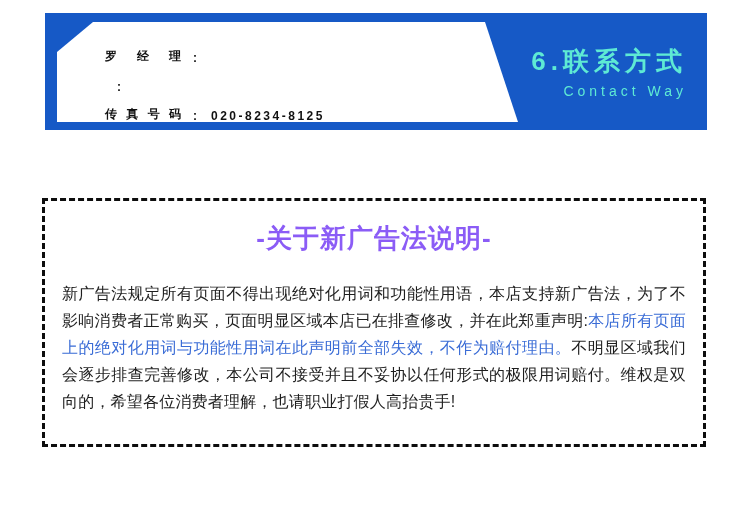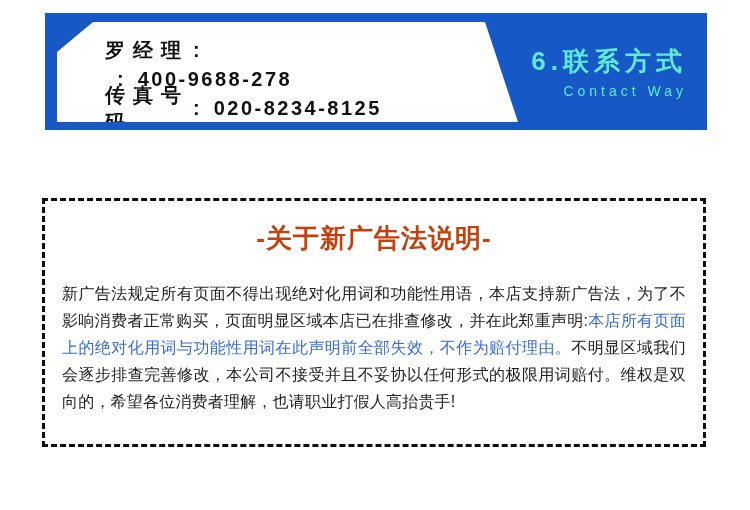--- a/index.html
+++ b/index.html
@@ -11,63 +11,62 @@
   .banner{
     position:absolute;left:45px;top:13px;width:662px;height:117px;
     background:#1659C6;
   }
   .contact-card{
     position:absolute;left:12px;top:9px;width:461px;height:100px;background:#ffffff;
     clip-path:polygon(36px 0,428px 0,461px 100px,0 100px,0 30px);
   }
   .contact-lines{padding:14px 0 0 48px;}
   .cline{
-    display:flex;align-items:center;height:29px;
-    color:#111111;font-weight:bold;font-size:20px;
+    display:flex;align-items:flex-end;height:29px;
+    color:#111111;font-weight:bold;font-size:12px;
   }
   .clabel{
     display:inline-block;width:76px;text-align:justify;text-align-last:justify;
   }
   .ccolon{display:inline-block;margin:0 14px 0 12px;}
   .cvalue{letter-spacing:2.5px;white-space:nowrap;}
   .sec{
     position:absolute;right:20px;top:50%;transform:translateY(-50%);
     text-align:right;color:#5eead4;
   }
   .sec-cn{font-size:26px;font-weight:bold;letter-spacing:5px;line-height:30px;white-space:nowrap;}
   .sec-en{font-size:14px;font-weight:normal;letter-spacing:4px;margin-top:7px;white-space:nowrap;}
   
   .notice{
     position:absolute;left:42px;top:198px;width:658px;height:243px;
     border:3px dashed #0d0d0d;background:#ffffff;
   }
   .ntitle{
     margin-top:20px;text-align:center;
-    color:#c2410c;font-size:26px;font-weight:bold;letter-spacing:1px;
+    color:#8b5cf6;font-size:26px;font-weight:bold;letter-spacing:1px;
   }
   .nbody{
     width:624px;margin:24px auto 0;
     font-size:16px;line-height:27px;color:#1e1e1e;
     text-align:justify;letter-spacing:0.2px;
   }
   .hl{color:#3A6CD6;}
 </style>
 </head>
 <body>
 
 <div class="banner">
   <div class="contact-card">
     <div class="contact-lines">
       <div class="cline">
         <span class="clabel">罗经理</span>
         <span class="ccolon">:</span>
       </div>
       <div class="cline">
         <span class="ccolon">:</span>
-        <span class="cvalue">400-9688-278</span>
       </div>
       <div class="cline">
         <span class="clabel">传真号码</span>
         <span class="ccolon">:</span>
         <span class="cvalue">020-8234-8125</span>
       </div>
     </div>
   </div>
   <div class="sec">
     <div class="sec-cn">6.联系方式</div>

